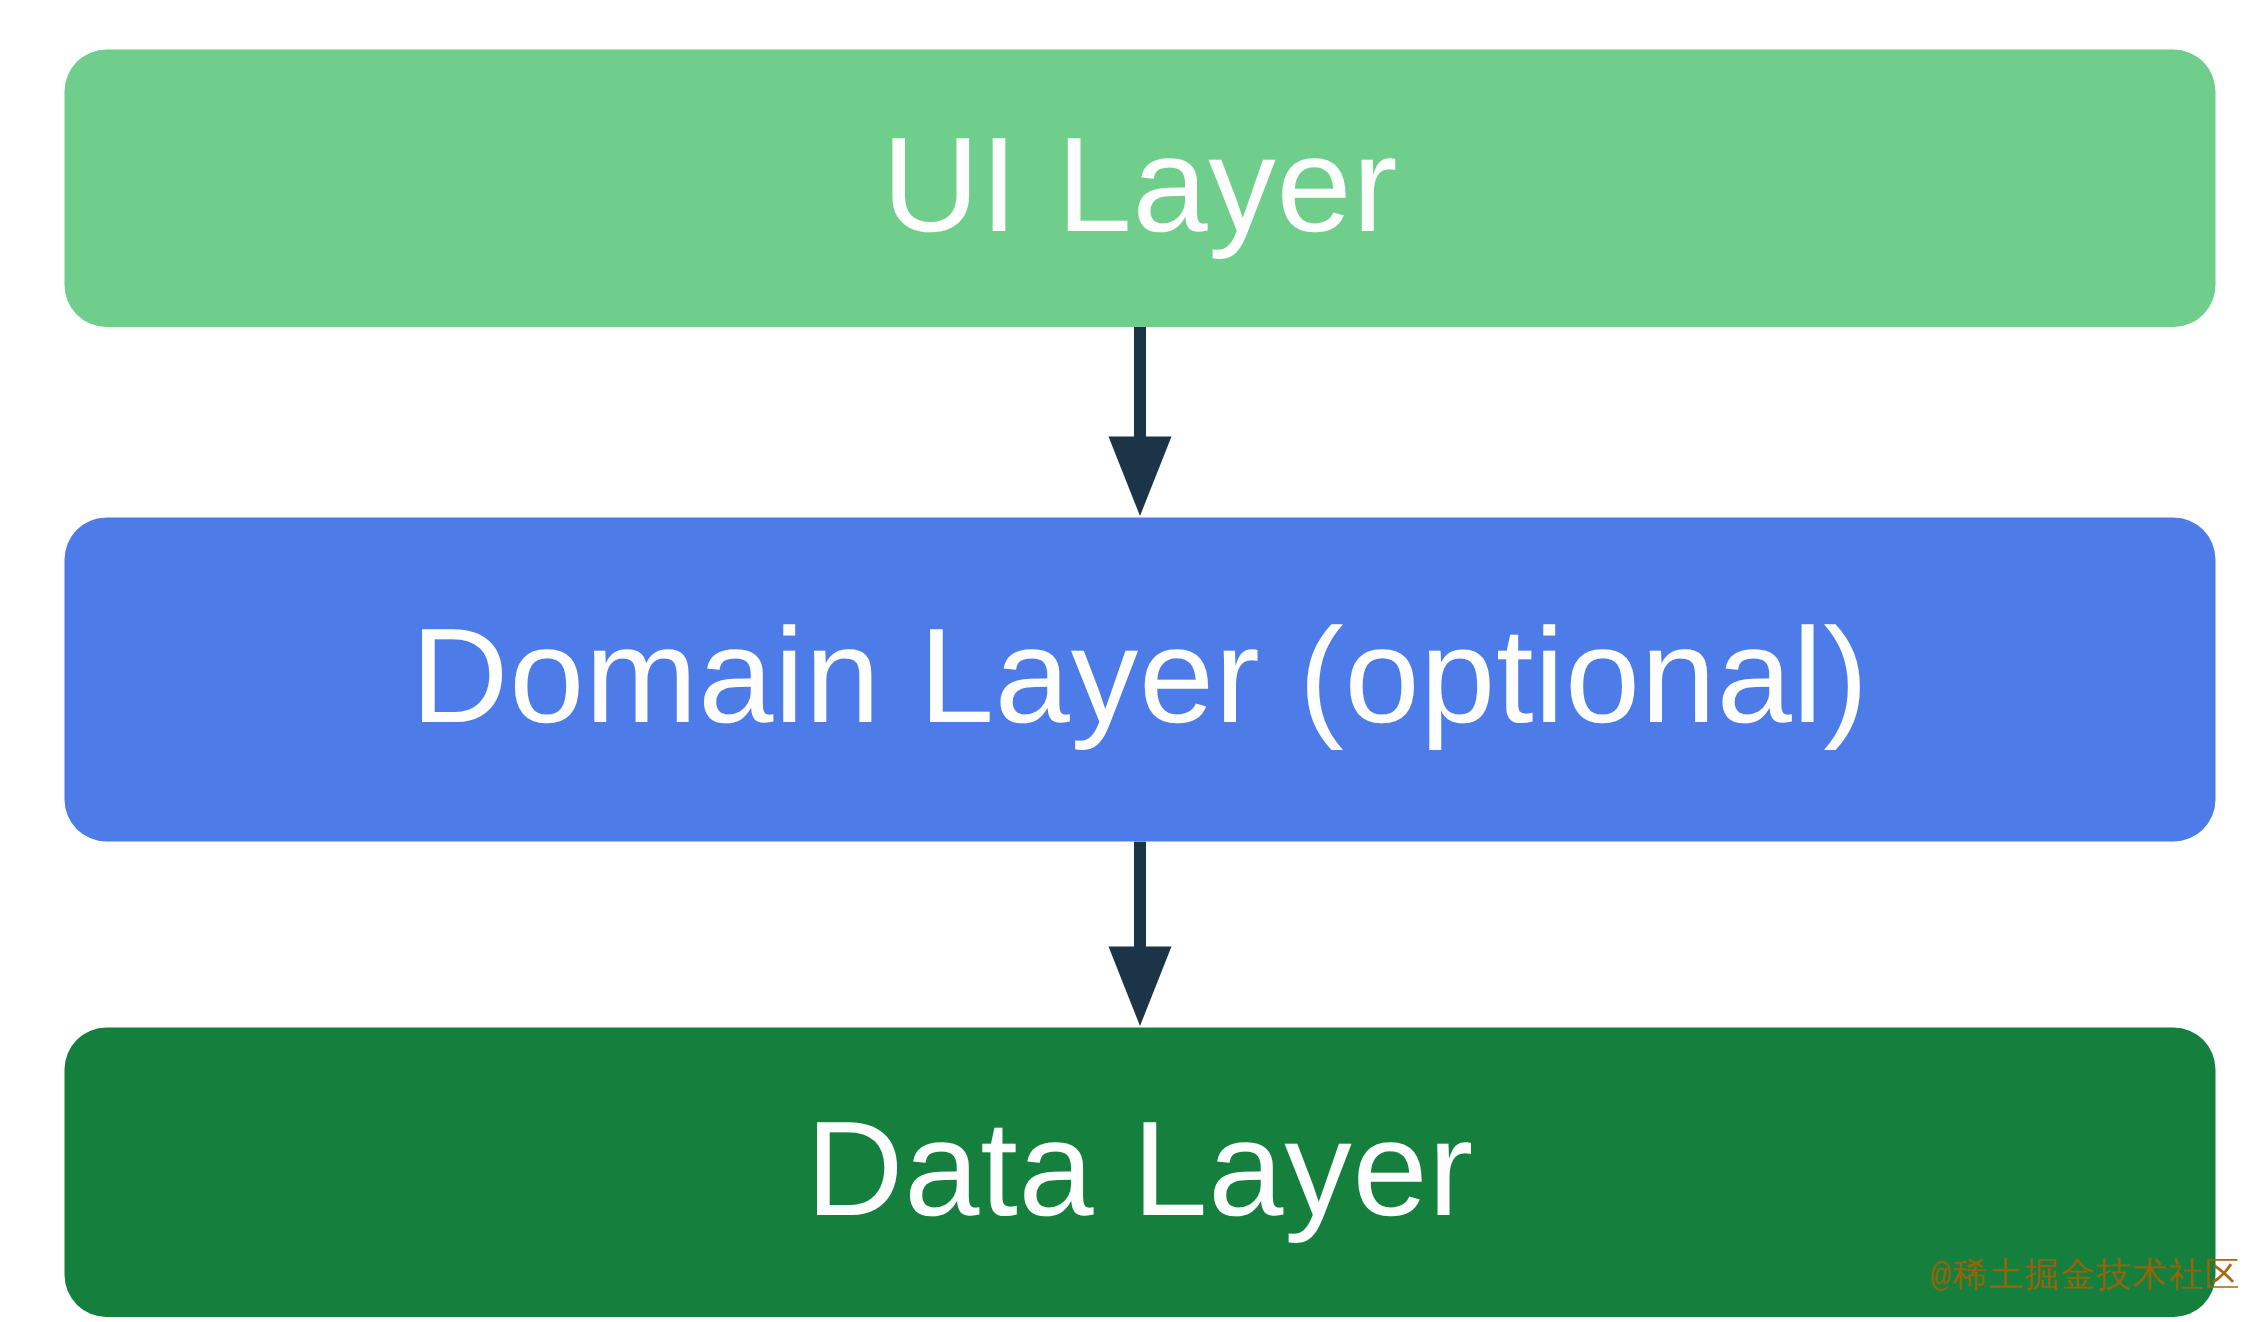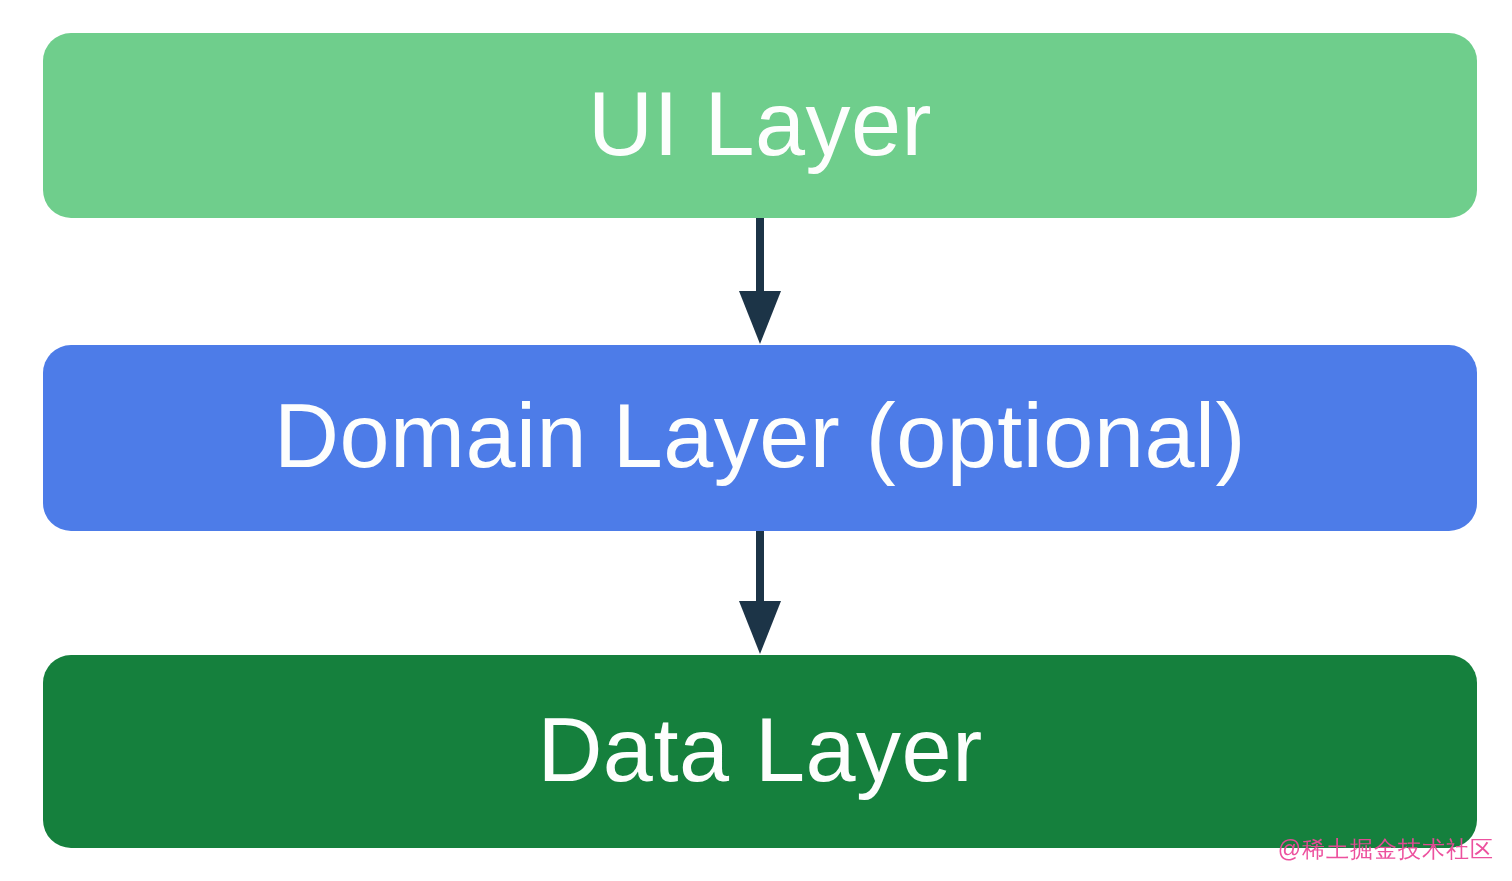--- a/index.html
+++ b/index.html
@@ -25,21 +25,21 @@
     align-items: center;
   }
   .layer {
     width: 100%;
     border-radius: 28px;
     display: flex;
     align-items: center;
     justify-content: center;
   }
   .layer-0 { height: 185px; }
-  .layer-1 { height: 186px; }
+  .layer-1 { height: 216px; }
   .layer-2 { height: 193px; }
   .layer-label {
     font-size: 90px;
     font-weight: 400;
     line-height: 1;
     letter-spacing: 0.5px;
     white-space: nowrap;
     transform: translateY(-2px);
   }
   .arrow {
@@ -80,14 +80,14 @@
       <rect x="18" y="0" width="8" height="73" fill="currentColor"></rect>
       <path d="M1 70 L43 70 L22 123 Z" fill="currentColor"></path>
     </svg>
 
     <div class="layer layer-2" style="background: #15803d; color: rgb(253, 254, 253);">
       <span class="layer-label">Data Layer</span>
     </div>
 
   </div>
 
-  <div class="watermark" style="color: #ec4899;">@稀土掘金技术社区</div>
+  <div class="watermark" style="color: #a16207; font-family: Liberation Mono, monospace;">@稀土掘金技术社区</div>
 </div>
 
 </body></html>

